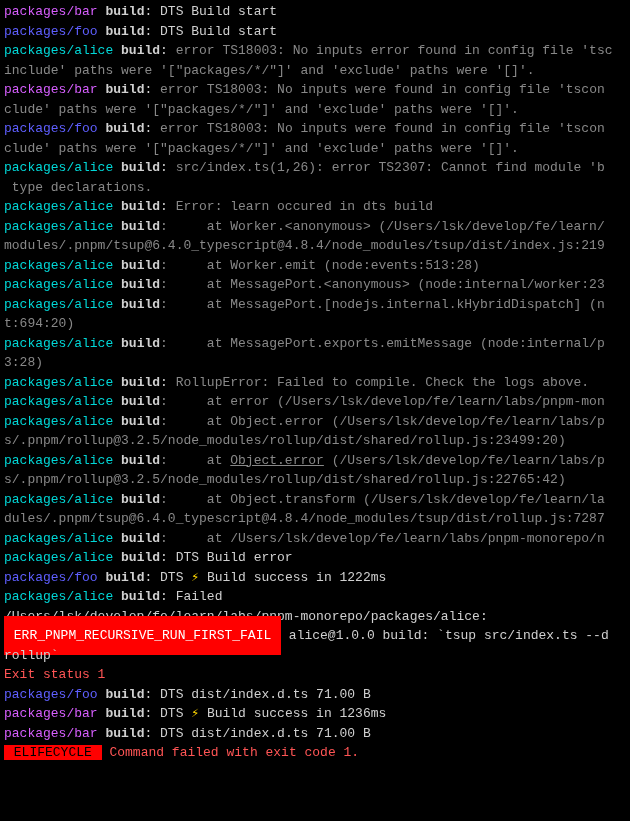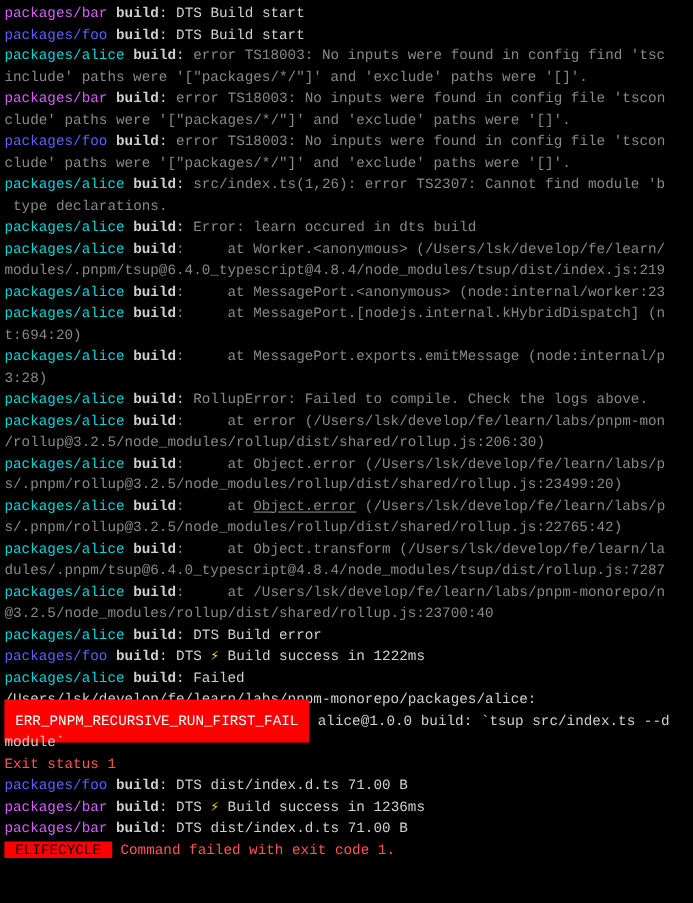--- a/index.html
+++ b/index.html
@@ -33,53 +33,52 @@
     .bg-red-white { background: #ff0000; color: #ffffff; padding: 12px 2px; }
     .underline { text-decoration: underline; }
     .lightning { color: #ffd700; }
   </style>
 </head>
 <body>
 
 <div id="terminal">
     <div class="line"><span class="magenta">packages/bar</span><span class="white"> </span><span class="white bold">build</span><span class="white">: DTS Build start</span></div>
     <div class="line"><span class="blue">packages/foo</span><span class="white"> </span><span class="white bold">build</span><span class="white">: DTS Build start</span></div>
-    <div class="line"><span class="cyan">packages/alice</span><span class="white"> </span><span class="white bold">build</span><span class="white">: </span><span class="dim">error TS18003: No inputs were found in config find 'tsc</span></div>
+    <div class="line"><span class="cyan">packages/alice</span><span class="white"> </span><span class="white bold">build</span><span class="white">: </span><span class="dim">error TS18003: No inputs error found in config file 'tsc</span></div>
     <div class="line"><span class="dim">include' paths were '["packages/*/"]' and 'exclude' paths were '[]'.</span></div>
     <div class="line"><span class="magenta">packages/bar</span><span class="white"> </span><span class="white bold">build</span><span class="white">: </span><span class="dim">error TS18003: No inputs were found in config file 'tscon</span></div>
     <div class="line"><span class="dim">clude' paths were '["packages/*/"]' and 'exclude' paths were '[]'.</span></div>
     <div class="line"><span class="blue">packages/foo</span><span class="white"> </span><span class="white bold">build</span><span class="white">: </span><span class="dim">error TS18003: No inputs were found in config file 'tscon</span></div>
     <div class="line"><span class="dim">clude' paths were '["packages/*/"]' and 'exclude' paths were '[]'.</span></div>
     <div class="line"><span class="cyan">packages/alice</span><span class="white"> </span><span class="white bold">build</span><span class="white">: </span><span class="dim">src/index.ts(1,26): error TS2307: Cannot find module 'b</span></div>
     <div class="line"><span class="dim"> type declarations.</span></div>
     <div class="line"><span class="cyan">packages/alice</span><span class="white"> </span><span class="white bold">build</span><span class="white">: </span><span class="dim">Error: learn occured in dts build</span></div>
     <div class="line"><span class="cyan">packages/alice</span><span class="white"> </span><span class="white bold">build</span><span class="dim">:     at Worker.&lt;anonymous&gt; (/Users/lsk/develop/fe/learn/</span></div>
     <div class="line"><span class="dim">modules/.pnpm/tsup@6.4.0_typescript@4.8.4/node_modules/tsup/dist/index.js:219</span></div>
+    <div class="line"><span class="cyan">packages/alice</span><span class="white"> </span><span class="white bold">build</span><span class="dim">:     at Worker.emit (node:events:513:28)</span></div>
     <div class="line"><span class="cyan">packages/alice</span><span class="white"> </span><span class="white bold">build</span><span class="dim">:     at MessagePort.&lt;anonymous&gt; (node:internal/worker:23</span></div>
     <div class="line"><span class="cyan">packages/alice</span><span class="white"> </span><span class="white bold">build</span><span class="dim">:     at MessagePort.[nodejs.internal.kHybridDispatch] (n</span></div>
     <div class="line"><span class="dim">t:694:20)</span></div>
     <div class="line"><span class="cyan">packages/alice</span><span class="white"> </span><span class="white bold">build</span><span class="dim">:     at MessagePort.exports.emitMessage (node:internal/p</span></div>
     <div class="line"><span class="dim">3:28)</span></div>
     <div class="line"><span class="cyan">packages/alice</span><span class="white"> </span><span class="white bold">build</span><span class="white">: </span><span class="dim">RollupError: Failed to compile. Check the logs above.</span></div>
     <div class="line"><span class="cyan">packages/alice</span><span class="white"> </span><span class="white bold">build</span><span class="dim">:     at error (/Users/lsk/develop/fe/learn/labs/pnpm-mon</span></div>
-    <div class="line"><span class="dim">/rollup@3.2.5/node_modules/rollup/dist/shared/rollup.js:206:30)</span></div>
     <div class="line"><span class="cyan">packages/alice</span><span class="white"> </span><span class="white bold">build</span><span class="dim">:     at Object.error (/Users/lsk/develop/fe/learn/labs/p</span></div>
     <div class="line"><span class="dim">s/.pnpm/rollup@3.2.5/node_modules/rollup/dist/shared/rollup.js:23499:20)</span></div>
     <div class="line"><span class="cyan">packages/alice</span><span class="white"> </span><span class="white bold">build</span><span class="dim">:     at </span><span class="dim underline">Object.error</span><span class="dim"> (/Users/lsk/develop/fe/learn/labs/p</span></div>
     <div class="line"><span class="dim">s/.pnpm/rollup@3.2.5/node_modules/rollup/dist/shared/rollup.js:22765:42)</span></div>
     <div class="line"><span class="cyan">packages/alice</span><span class="white"> </span><span class="white bold">build</span><span class="dim">:     at Object.transform (/Users/lsk/develop/fe/learn/la</span></div>
     <div class="line"><span class="dim">dules/.pnpm/tsup@6.4.0_typescript@4.8.4/node_modules/tsup/dist/rollup.js:7287</span></div>
     <div class="line"><span class="cyan">packages/alice</span><span class="white"> </span><span class="white bold">build</span><span class="dim">:     at /Users/lsk/develop/fe/learn/labs/pnpm-monorepo/n</span></div>
-    <div class="line"><span class="dim">@3.2.5/node_modules/rollup/dist/shared/rollup.js:23700:40</span></div>
     <div class="line"><span class="cyan">packages/alice</span><span class="white"> </span><span class="white bold">build</span><span class="white">: DTS Build error</span></div>
     <div class="line"><span class="blue">packages/foo</span><span class="white"> </span><span class="white bold">build</span><span class="white">: DTS </span><span class="lightning">⚡</span><span class="white"> Build success in 1222ms</span></div>
     <div class="line"><span class="cyan">packages/alice</span><span class="white"> </span><span class="white bold">build</span><span class="white">: Failed</span></div>
     <div class="line"><span class="white">/Users/lsk/develop/fe/learn/labs/pnpm-monorepo/packages/alice:</span></div>
     <div class="line"><span class="bg-red-white"> ERR_PNPM_RECURSIVE_RUN_FIRST_FAIL </span><span class="white"> alice@1.0.0 build: `tsup src/index.ts --d</span></div>
-    <div class="line"><span class="white">module`</span></div>
+    <div class="line"><span class="white">rollup`</span></div>
     <div class="line"><span class="red">Exit status 1</span></div>
     <div class="line"><span class="blue">packages/foo</span><span class="white"> </span><span class="white bold">build</span><span class="white">: DTS dist/index.d.ts 71.00 B</span></div>
     <div class="line"><span class="magenta">packages/bar</span><span class="white"> </span><span class="white bold">build</span><span class="white">: DTS </span><span class="lightning">⚡</span><span class="white"> Build success in 1236ms</span></div>
     <div class="line"><span class="magenta">packages/bar</span><span class="white"> </span><span class="white bold">build</span><span class="white">: DTS dist/index.d.ts 71.00 B</span></div>
     <div class="line"><span class="bg-red"> ELIFECYCLE </span><span class="white"> </span><span class="red">Command failed with exit code 1.</span></div>
   </div>
 
 <div class="line">
   
 </div>

